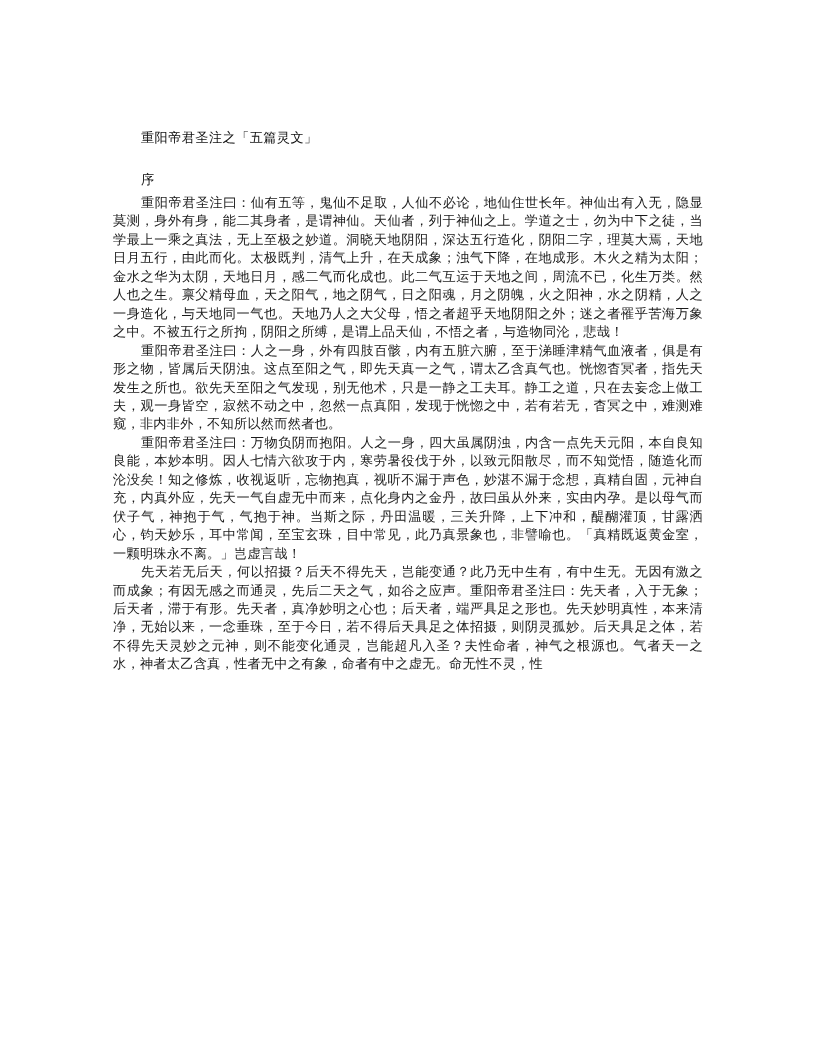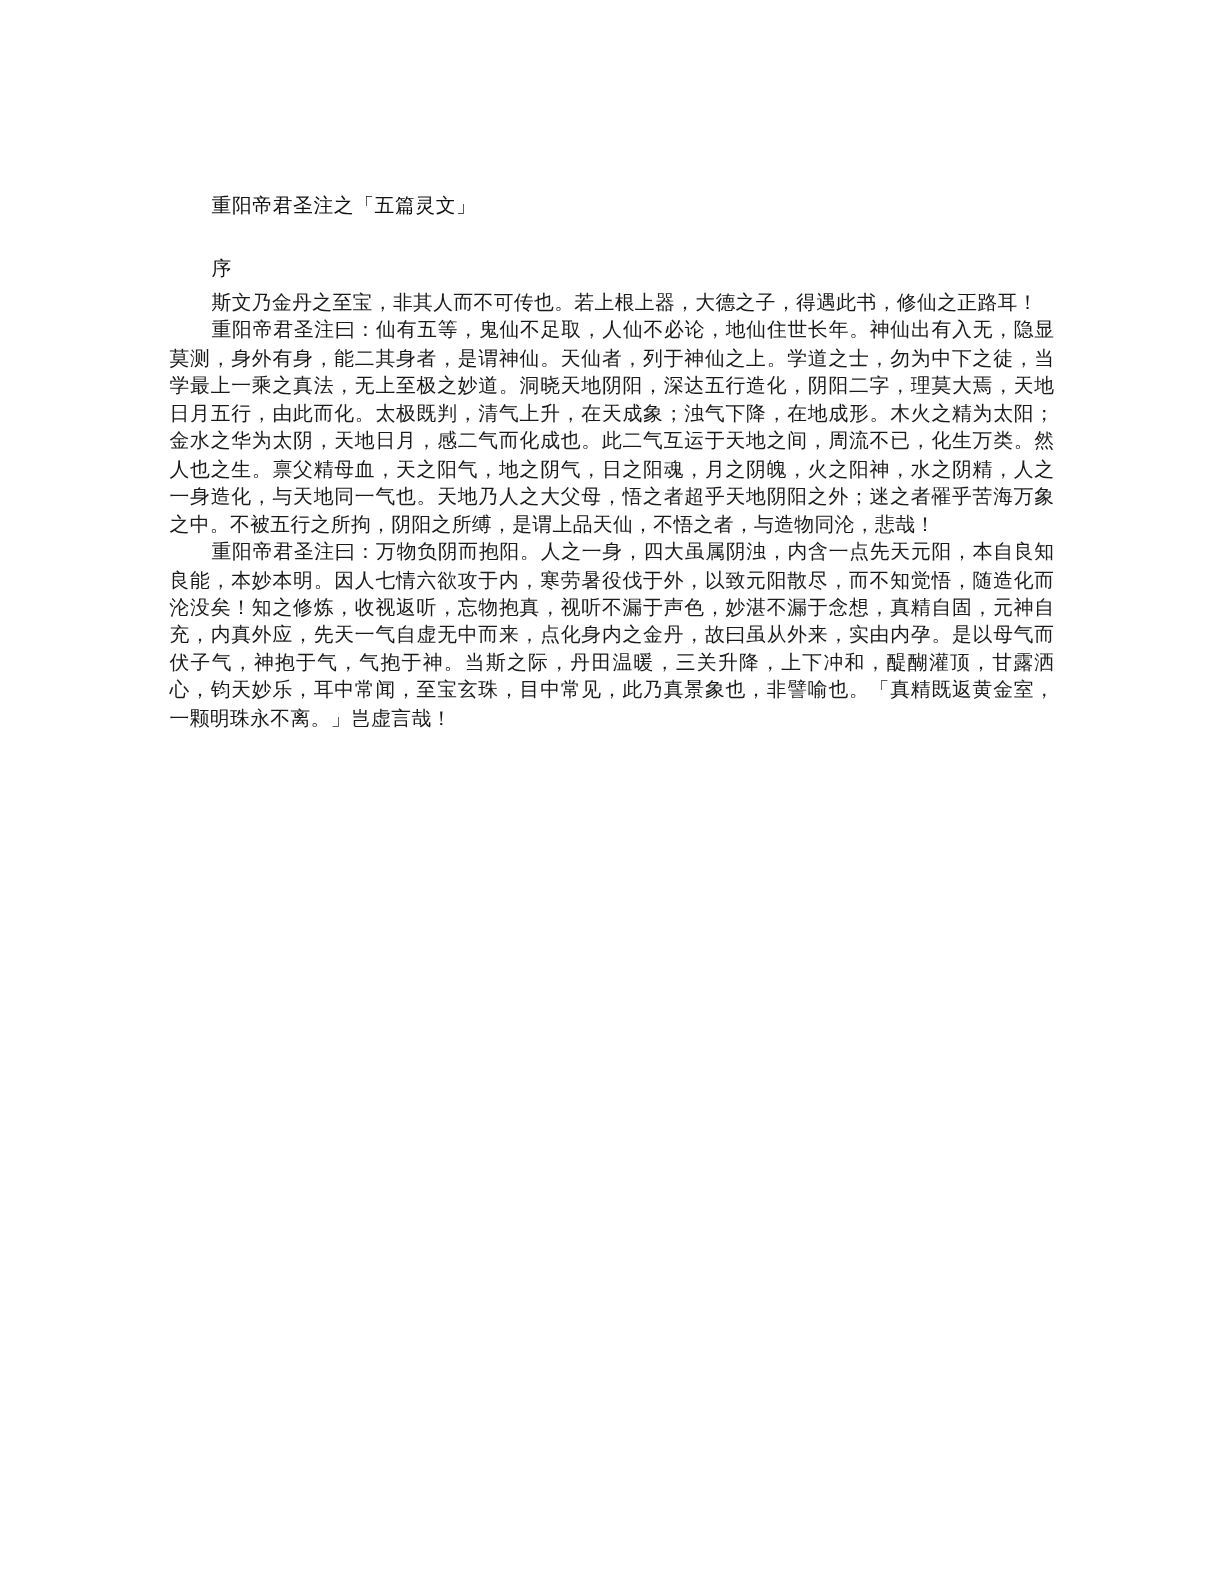--- a/index.html
+++ b/index.html
@@ -59,18 +59,19 @@
 </head>
 <body>
 
 <div class="page">
   <div class="content">
 
     <h1 class="doc-title">重阳帝君圣注之「五篇灵文」</h1>
 
     <div class="section-heading">序</div>
 
-    <p class="body-para">斯文乃金丹之至宝，非其人而不可传也。若上根上器，大德之子，得遇此书，修仙之正路耳！</p>
     <p class="body-para">重阳帝君圣注曰：仙有五等，鬼仙不足取，人仙不必论，地仙住世长年。神仙出有入无，隐显莫测，身外有身，能二其身者，是谓神仙。天仙者，列于神仙之上。学道之士，勿为中下之徒，当学最上一乘之真法，无上至极之妙道。洞晓天地阴阳，深达五行造化，阴阳二字，理莫大焉，天地日月五行，由此而化。太极既判，清气上升，在天成象；浊气下降，在地成形。木火之精为太阳；金水之华为太阴，天地日月，感二气而化成也。此二气互运于天地之间，周流不已，化生万类。然人也之生。禀父精母血，天之阳气，地之阴气，日之阳魂，月之阴魄，火之阳神，水之阴精，人之一身造化，与天地同一气也。天地乃人之大父母，悟之者超乎天地阴阳之外；迷之者罹乎苦海万象之中。不被五行之所拘，阴阳之所缚，是谓上品天仙，不悟之者，与造物同沦，悲哉！</p>
+    <p class="body-para">重阳帝君圣注曰：人之一身，外有四肢百骸，内有五脏六腑，至于涕睡津精气血液者，俱是有形之物，皆属后天阴浊。这点至阳之气，即先天真一之气，谓太乙含真气也。恍惚杳冥者，指先天发生之所也。欲先天至阳之气发现，别无他术，只是一静之工夫耳。静工之道，只在去妄念上做工夫，观一身皆空，寂然不动之中，忽然一点真阳，发现于恍惚之中，若有若无，杳冥之中，难测难窥，非内非外，不知所以然而然者也。</p>
     <p class="body-para">重阳帝君圣注曰：万物负阴而抱阳。人之一身，四大虽属阴浊，内含一点先天元阳，本自良知良能，本妙本明。因人七情六欲攻于内，寒劳暑役伐于外，以致元阳散尽，而不知觉悟，随造化而沦没矣！知之修炼，收视返听，忘物抱真，视听不漏于声色，妙湛不漏于念想，真精自固，元神自充，内真外应，先天一气自虚无中而来，点化身内之金丹，故曰虽从外来，实由内孕。是以母气而伏子气，神抱于气，气抱于神。当斯之际，丹田温暖，三关升降，上下冲和，醍醐灌顶，甘露洒心，钧天妙乐，耳中常闻，至宝玄珠，目中常见，此乃真景象也，非譬喻也。「真精既返黄金室，一颗明珠永不离。」岂虚言哉！</p>
+    <p class="body-para">先天若无后天，何以招摄？后天不得先天，岂能变通？此乃无中生有，有中生无。无因有激之而成象；有因无感之而通灵，先后二天之气，如谷之应声。重阳帝君圣注曰：先天者，入于无象；后天者，滞于有形。先天者，真净妙明之心也；后天者，端严具足之形也。先天妙明真性，本来清净，无始以来，一念垂珠，至于今日，若不得后天具足之体招摄，则阴灵孤妙。后天具足之体，若不得先天灵妙之元神，则不能变化通灵，岂能超凡入圣？夫性命者，神气之根源也。气者天一之水，神者太乙含真，性者无中之有象，命者有中之虚无。命无性不灵，性</p>
 
   </div>
 </div>
 
 </body></html>

